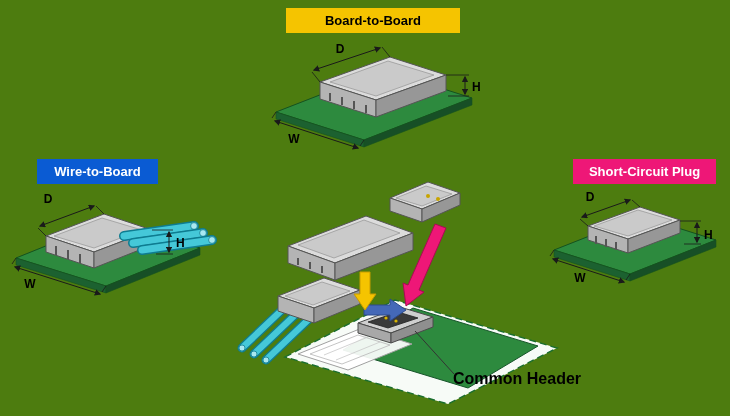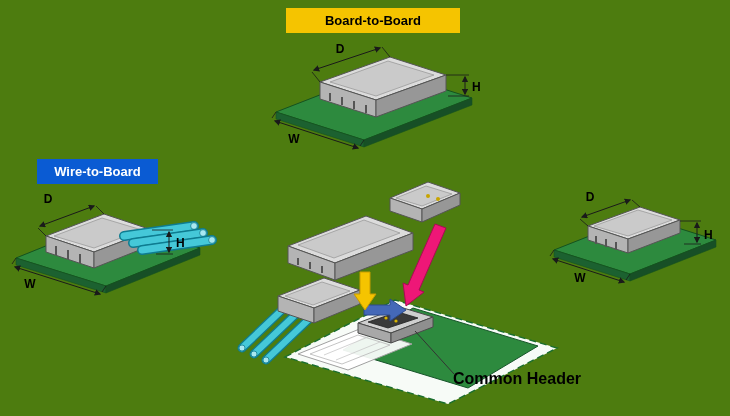--- a/index.html
+++ b/index.html
@@ -18,20 +18,21 @@
 </style>
 </head>
 <body>
 
 <div class="canvas">
 
   <div class="tag tag-yellow" style="left:286px; top:8px; width:174px;">Board-to-Board</div>
 
   <div class="tag tag-blue" style="left:37px; top:159px; width:121px;">Wire-to-Board</div>
 
+  <div class="tag tag-pink" style="left:573px; top:159px; width:143px;">Short-Circuit Plug</div>
 
   <svg class="illus" style="left:264px; top:36px;" width="220" height="124" viewBox="0 0 220 124">
     <defs>
       <marker id="dimB" viewBox="0 0 10 10" refX="8" refY="5" markerWidth="6.5" markerHeight="6.5" orient="auto-start-reverse">
         <path d="M0,0L10,5L0,10z" fill="#1a1a1a"></path>
       </marker>
     </defs>
     <g>
       <polygon points="12,76 120,34 208,62 100,104" fill="#2D8A3E" stroke="#14521F" stroke-width="1"></polygon>
       <polygon points="12,76 100,104 100,111 12,83" fill="#1C6130" stroke="#14521F" stroke-width="0.6"></polygon>

